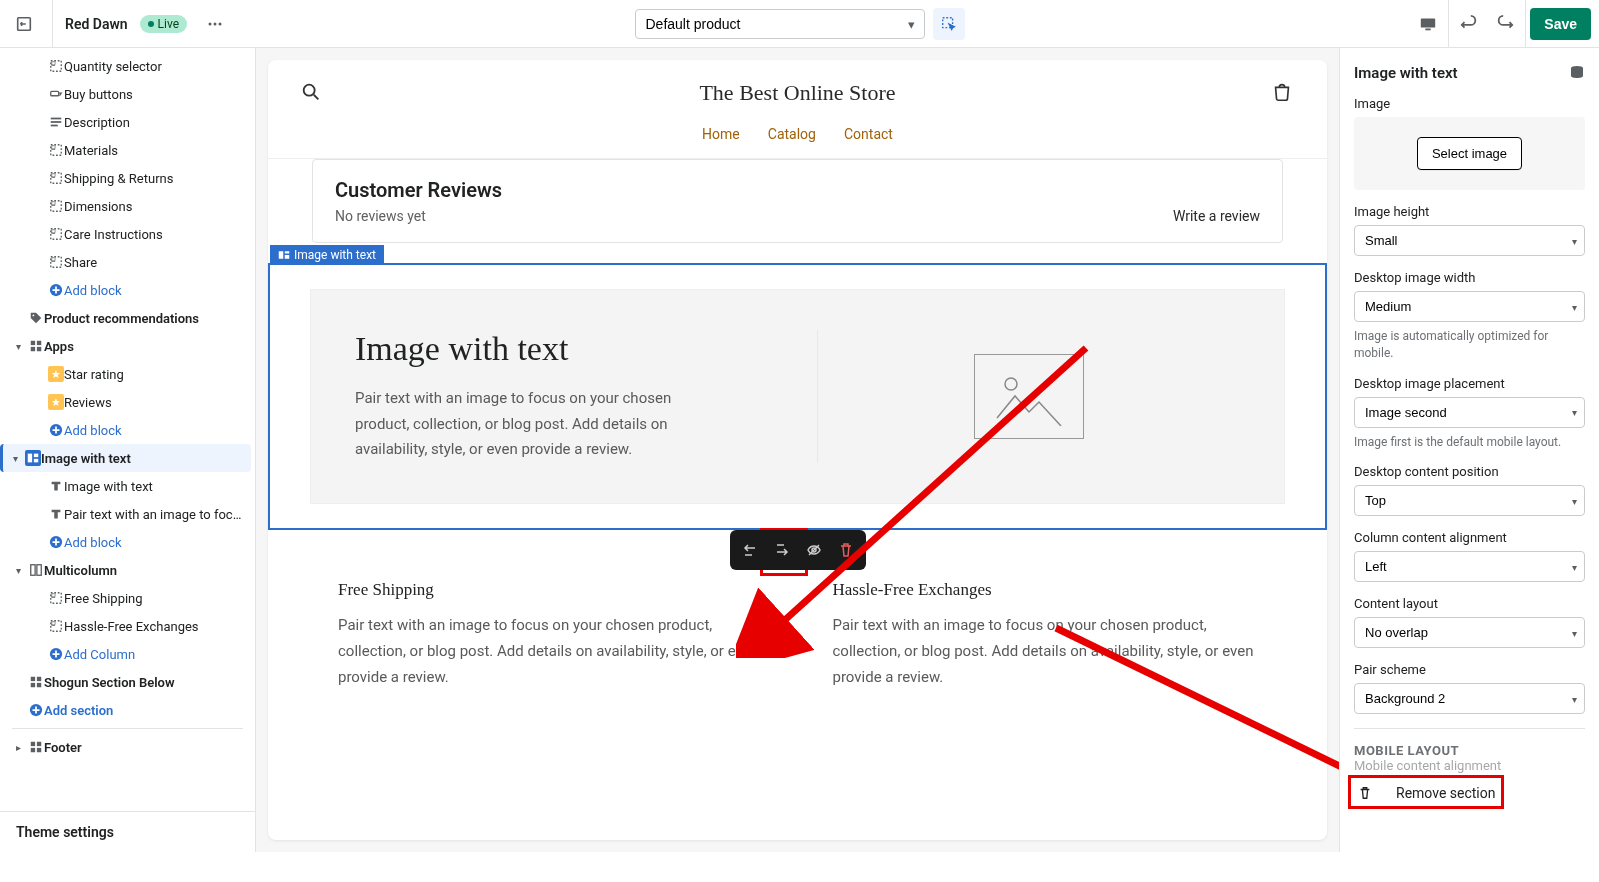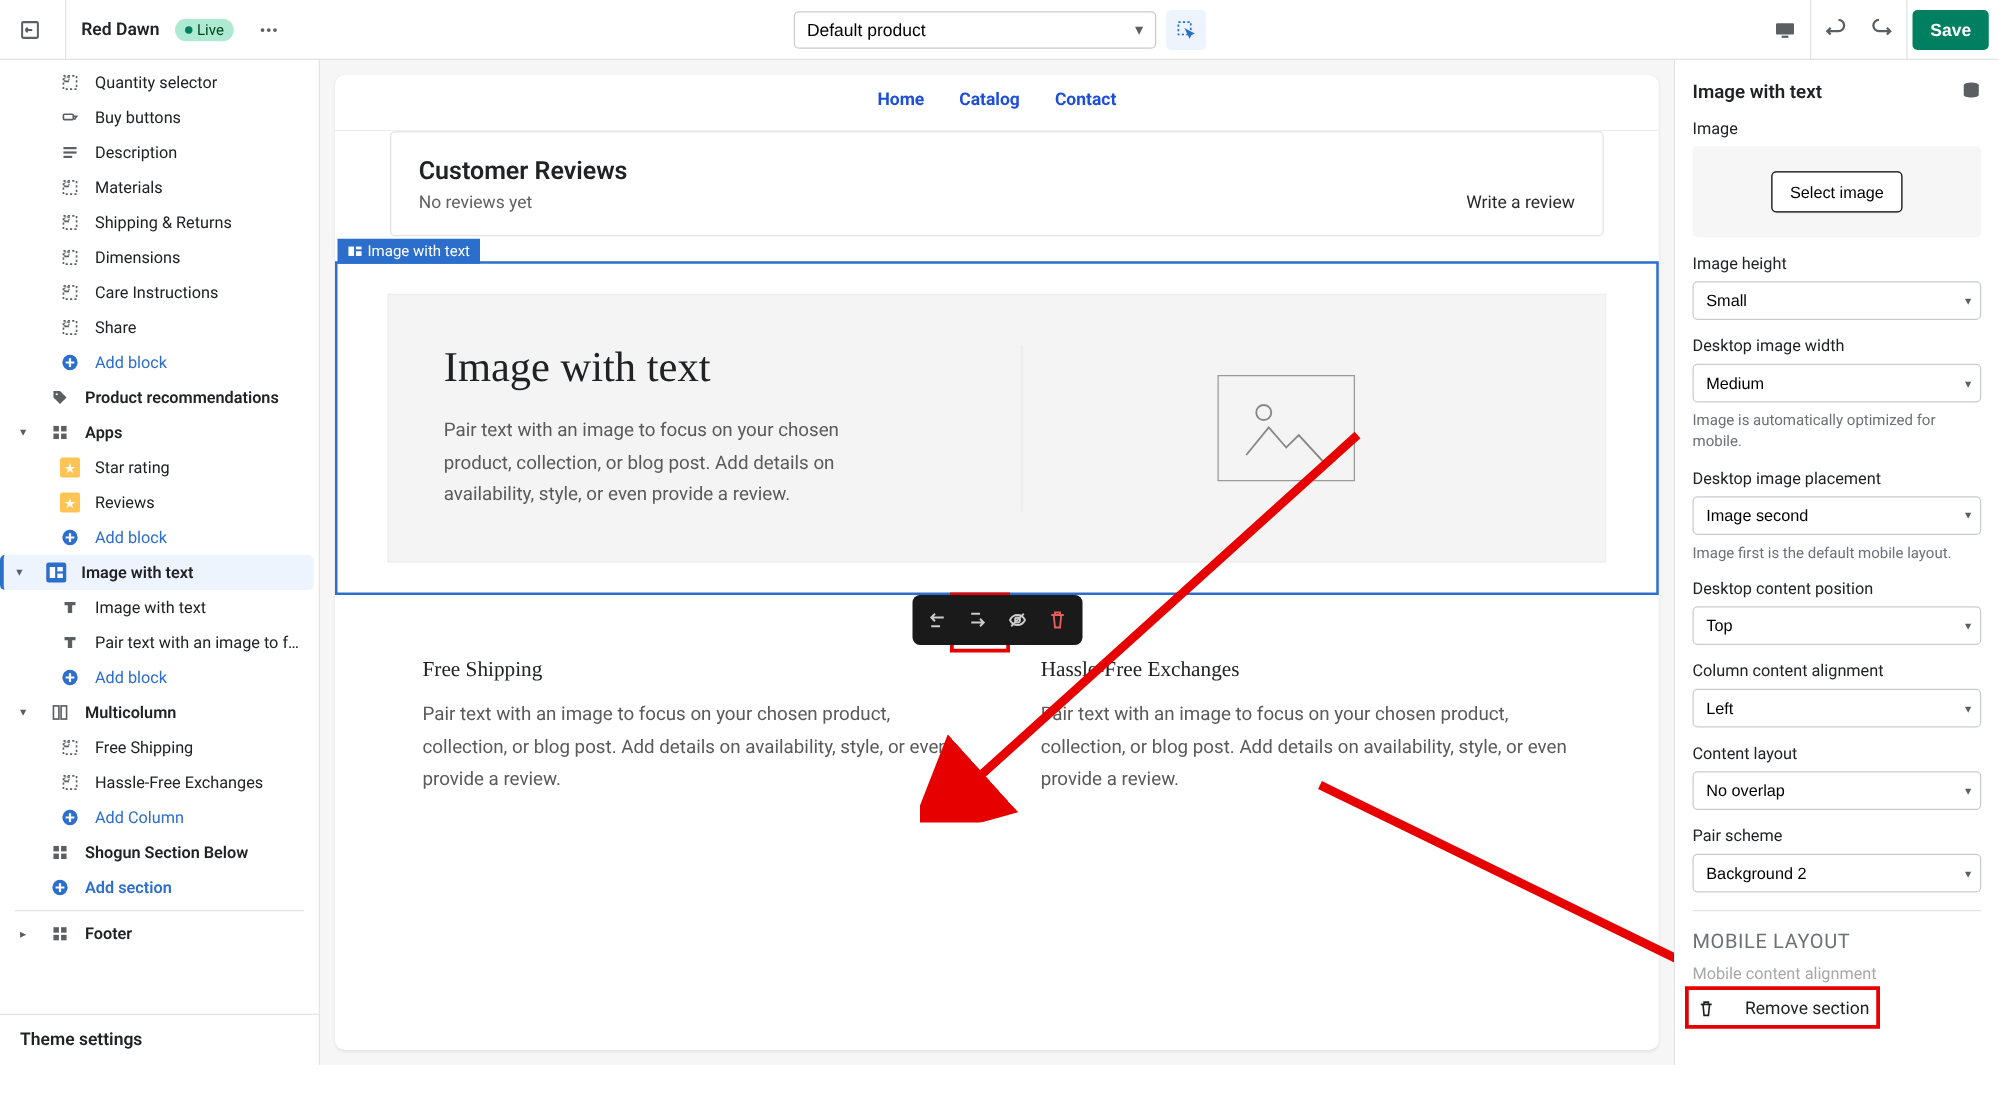--- a/index.html
+++ b/index.html
@@ -15,38 +15,38 @@
 .topbar-center { flex: 0 0 auto; display: flex; align-items: center; gap: 8px; }
 .select-input { border: 1px solid #c9cccf; border-radius: 4px; padding: 6px 32px 6px 10px; font-size: 14px; background: #fff; appearance: none; position: relative; width: 290px; }
 .select-wrap { position: relative; }
 .select-wrap .caret { position: absolute; right: 10px; top: 50%; transform: translateY(-50%); pointer-events: none; color: #5c5f62; }
 .inspector-btn { width: 32px; height: 32px; border: none; background: #edf4fe; border-radius: 4px; display: flex; align-items: center; justify-content: center; cursor: pointer; color: #2c6ecb; }
 .topbar-right { flex: 1; display: flex; justify-content: flex-end; align-items: center; gap: 4px; }
 .save-btn { background: #008060; color: #fff; border: none; padding: 8px 14px; border-radius: 4px; font-weight: 600; cursor: pointer; font-size: 14px; }
 .body { display: flex; flex: 1; min-height: 0; }
 .sidebar-left { width: 256px; border-right: 1px solid #e1e3e5; overflow-y: auto; display: flex; flex-direction: column; }
 .tree { flex: 1; overflow-y: auto; padding: 4px 0; }
-.tree-item { display: flex; align-items: center; padding: 4px 8px 4px 12px; gap: 12px; cursor: pointer; border-radius: 4px; margin: 0 4px; height: 28px; }
+.tree-item { display: flex; align-items: center; padding: 4px 8px 4px 12px; gap: 0; cursor: pointer; border-radius: 4px; margin: 0 4px; height: 28px; }
 .tree-item.selected { background: #f1f8f5; border-left: 3px solid #2c6ecb; margin-left: 0; padding-left: 10px; background: #edf4fe; }
 .tree-item.depth-2 { padding-left: 44px; }
 .tree-icon { width: 16px; height: 16px; flex-shrink: 0; display: inline-flex; align-items: center; justify-content: center; color: #5c5f62; }
 .tree-icon.star { background: #ffc453; color: #fff; border-radius: 2px; font-size: 11px; }
 .tree-icon.add { color: #2c6ecb; }
 .tree-icon.section { color: #2c6ecb; background:#2c6ecb; border-radius:2px;}
 .tree-label { font-size: 13px; white-space: nowrap; overflow: hidden; text-overflow: ellipsis; }
 .tree-label.link { color: #2c6ecb; }
 .tree-label.bold { font-weight: 600; }
 .caret-toggle { width: 12px; color: #5c5f62; font-size: 10px; }
 .sidebar-divider { height: 1px; background: #e1e3e5; margin: 4px 12px; }
 .theme-settings { padding: 12px 16px; border-top: 1px solid #e1e3e5; font-weight: 600; font-size: 14px; cursor: pointer; }
 .canvas { flex: 1; background: #f6f6f7; padding: 12px 12px; overflow: auto; position: relative; }
 .preview-frame { background: #fff; border-radius: 8px; box-shadow: 0 1px 3px rgba(0,0,0,0.08); min-height: 100%; position: relative; }
 .store-header { display: flex; align-items: center; justify-content: space-between; padding: 20px 32px 8px; }
 .store-title { font-size: 22px; font-weight: 500; color: #2a2a2a; flex: 1; text-align: center; font-family: Georgia, serif;}
-.store-nav { display: flex; justify-content: center; gap: 28px; padding: 12px 0 16px; color: #1d4ed8; font-size: 14px; border-bottom: 1px solid #eee; font-weight: bold;}
+.store-nav { display: flex; justify-content: center; gap: 28px; padding: 12px 0 16px; color: #a16207; font-size: 14px; border-bottom: 1px solid #eee;}
 .reviews-box { border: 1px solid #e1e3e5; border-radius: 4px; margin: 0 44px 12px; padding: 18px 22px; display: flex; justify-content: space-between; align-items: flex-start; }
 .reviews-title { font-size: 20px; font-weight: 600; margin-bottom: 6px; }
 .reviews-none { color: #616161; font-size: 14px; }
 .write-review { color: #2a2a2a; font-size: 14px; align-self: flex-end; margin-top: 20px;}
 .section-tag { background: #2c6ecb; color: #fff; font-size: 12px; padding: 3px 8px; display: inline-flex; align-items: center; gap: 4px; position: absolute; top: -20px; left: 0; z-index: 5; }
 .image-text-section { border: 2px solid #2c6ecb; margin: 20px 0 0; padding: 24px 40px; position: relative; }
 .image-text-inner { display: flex; gap: 40px; background: #f4f4f4; padding: 40px 44px; border:1px solid #eee;}
 .image-text-content { flex: 1; }
 .image-text-heading { font-size: 34px; font-weight: 500; margin-bottom: 18px; font-family: Georgia, serif;}
 .image-text-body { color: #5a5a5a; line-height: 1.7; font-size: 15px; max-width: 340px; }
@@ -64,21 +64,21 @@
 .panel-title { font-size: 15px; font-weight: 600; margin-bottom: 14px; display:flex; justify-content:space-between; align-items:center;}
 .field-group { margin-bottom: 14px; }
 .field-label { font-size: 13px; font-weight: 400; margin-bottom: 6px; color: #202223; }
 .select-field { width: 100%; border: 1px solid #c9cccf; border-radius: 4px; padding: 7px 24px 7px 10px; font-size: 13px; background: #fff; appearance: none; }
 .select-field-wrap { position: relative; }
 .select-field-wrap .caret { position: absolute; right: 8px; top: 50%; transform: translateY(-50%); pointer-events: none; color: #5c5f62; font-size: 10px; }
 .help-text { font-size: 12px; color: #6d7175; margin-top: 6px; line-height: 1.4; }
 .image-upload { background: #f6f6f7; border-radius: 4px; padding: 20px; text-align: center; margin-bottom: 14px; }
 .select-image-btn { background: #fff; border: 1px solid #000000; border-radius: 4px; padding: 8px 14px; font-size: 13px; cursor: pointer; font-weight:500; box-shadow: 0 1px 0 rgba(0,0,0,0.05);}
 .section-divider { height: 1px; background: #e1e3e5; margin: 14px 0; }
-.section-header { font-size: 16px; font-weight: 400; color: #6d7175; text-transform: uppercase; letter-spacing: 0.5px; margin-bottom: 10px; }
+.section-header { font-size: 13px; font-weight: 700; color: #6d7175; text-transform: uppercase; letter-spacing: 0.5px; }
 .remove-section { display: flex; align-items: center; gap: 24px; font-size: 14px; cursor: pointer; padding: 6px 4px; }
 .arrow { position: absolute; pointer-events: none; z-index: 20; }
 </style>
 </head>
 <body>
 
 <div class="app">
 
   <div class="topbar">
     <div class="topbar-left">
@@ -371,20 +371,35 @@
               </svg>
             </span>
             <span class="tree-label bold">Footer</span>
           </div>
         </div>
       <div class="theme-settings">Theme settings</div>
     </div>
 
     <div class="canvas">
       <div class="preview-frame">
+        <div class="store-header">
+          <span style="width:24px;cursor:pointer;">
+            <svg width="22" height="22" viewBox="0 0 24 24" fill="none" stroke="#333" stroke-width="2">
+                <circle cx="10" cy="10" r="6"></circle>
+                <path d="M15 15l5 5"></path>
+              </svg>
+          </span>
+          <span class="store-title">The Best Online Store</span>
+          <span style="width:24px;cursor:pointer;">
+            <svg width="22" height="22" viewBox="0 0 24 24" fill="none" stroke="#333" stroke-width="1.8">
+                <path d="M5 7h14l-1 12a2 2 0 01-2 2H8a2 2 0 01-2-2L5 7z"></path>
+                <path d="M9 7a3 3 0 016 0"></path>
+              </svg>
+          </span>
+        </div>
         <div class="store-nav">
           <span style="cursor:pointer">Home</span>
           <span style="cursor:pointer">Catalog</span>
           <span style="cursor:pointer">Contact</span>
         </div>
         <div class="reviews-box">
           <div>
             <div class="reviews-title">Customer Reviews</div>
             <div class="reviews-none">No reviews yet</div>
           </div>

